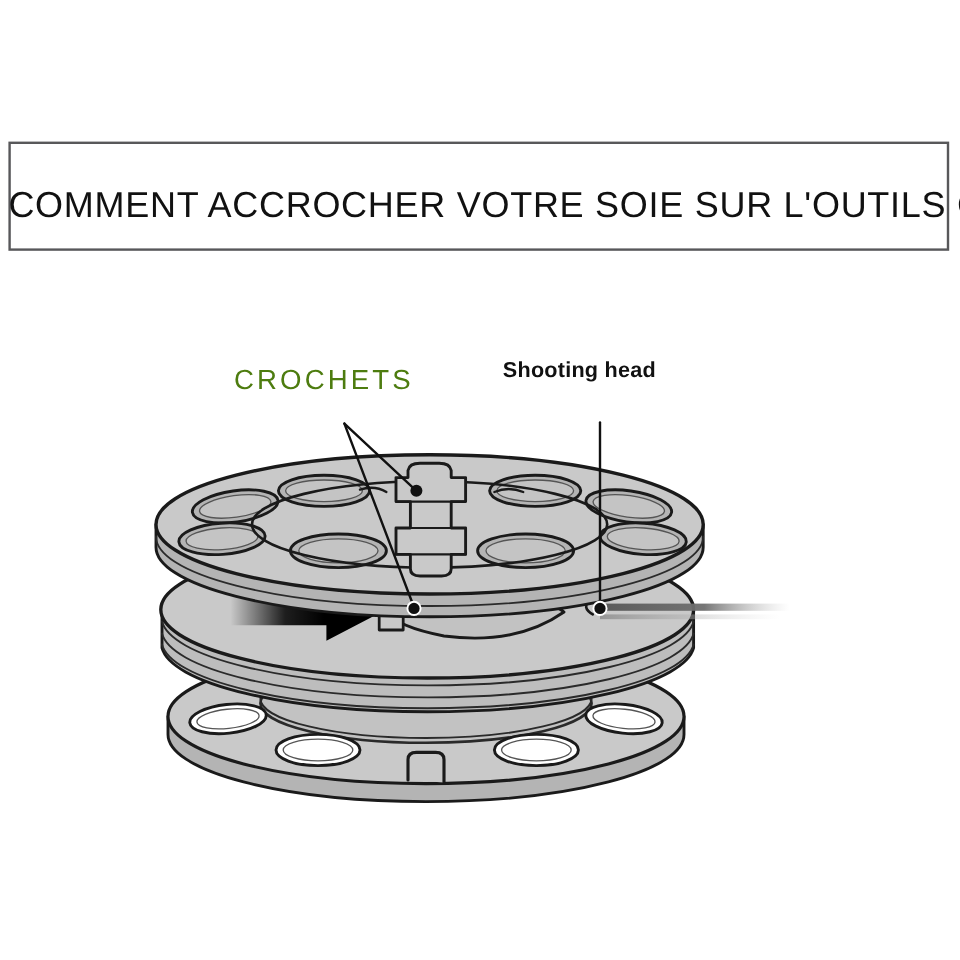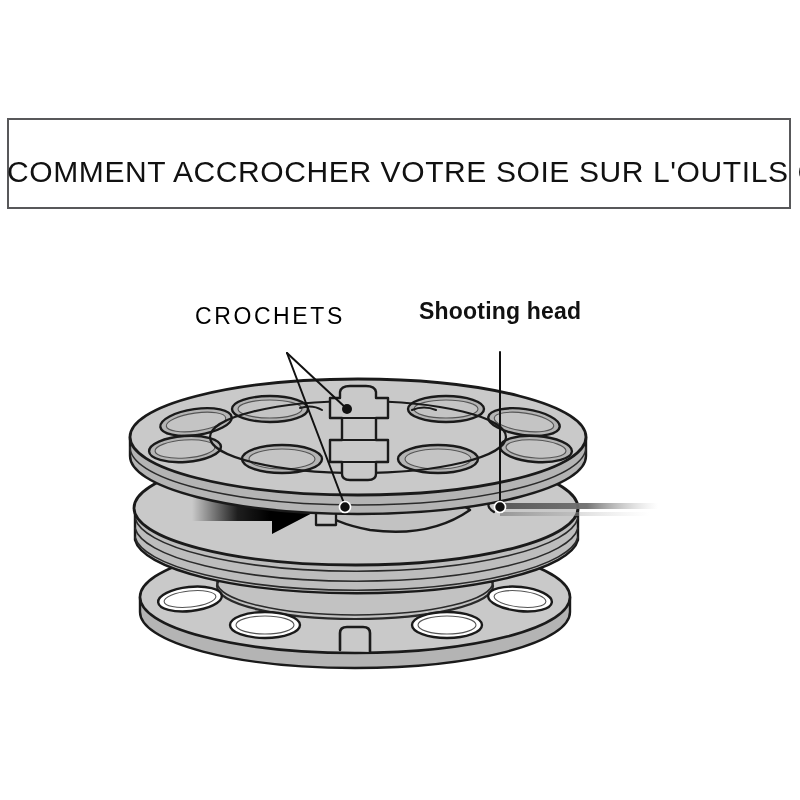--- a/index.html
+++ b/index.html
@@ -44,28 +44,28 @@
   }
 
   
   #label-crochets {
     position: absolute;
     left: 195px;
     top: 303px;
     font-size: 23px;
     font-weight: 400;
     letter-spacing: 2.6px;
-    color: #000000;
+    color: #4d7c0f;
     white-space: nowrap;
   }
   #label-shooting-head {
     position: absolute;
     left: 419px;
     top: 298px;
-    font-size: 23px;
+    font-size: 18px;
     font-weight: bold;
     letter-spacing: 0.2px;
     color: #111111;
     white-space: nowrap;
   }
 
   
   #spool-illustration {
     position: absolute;
     left: 0;

